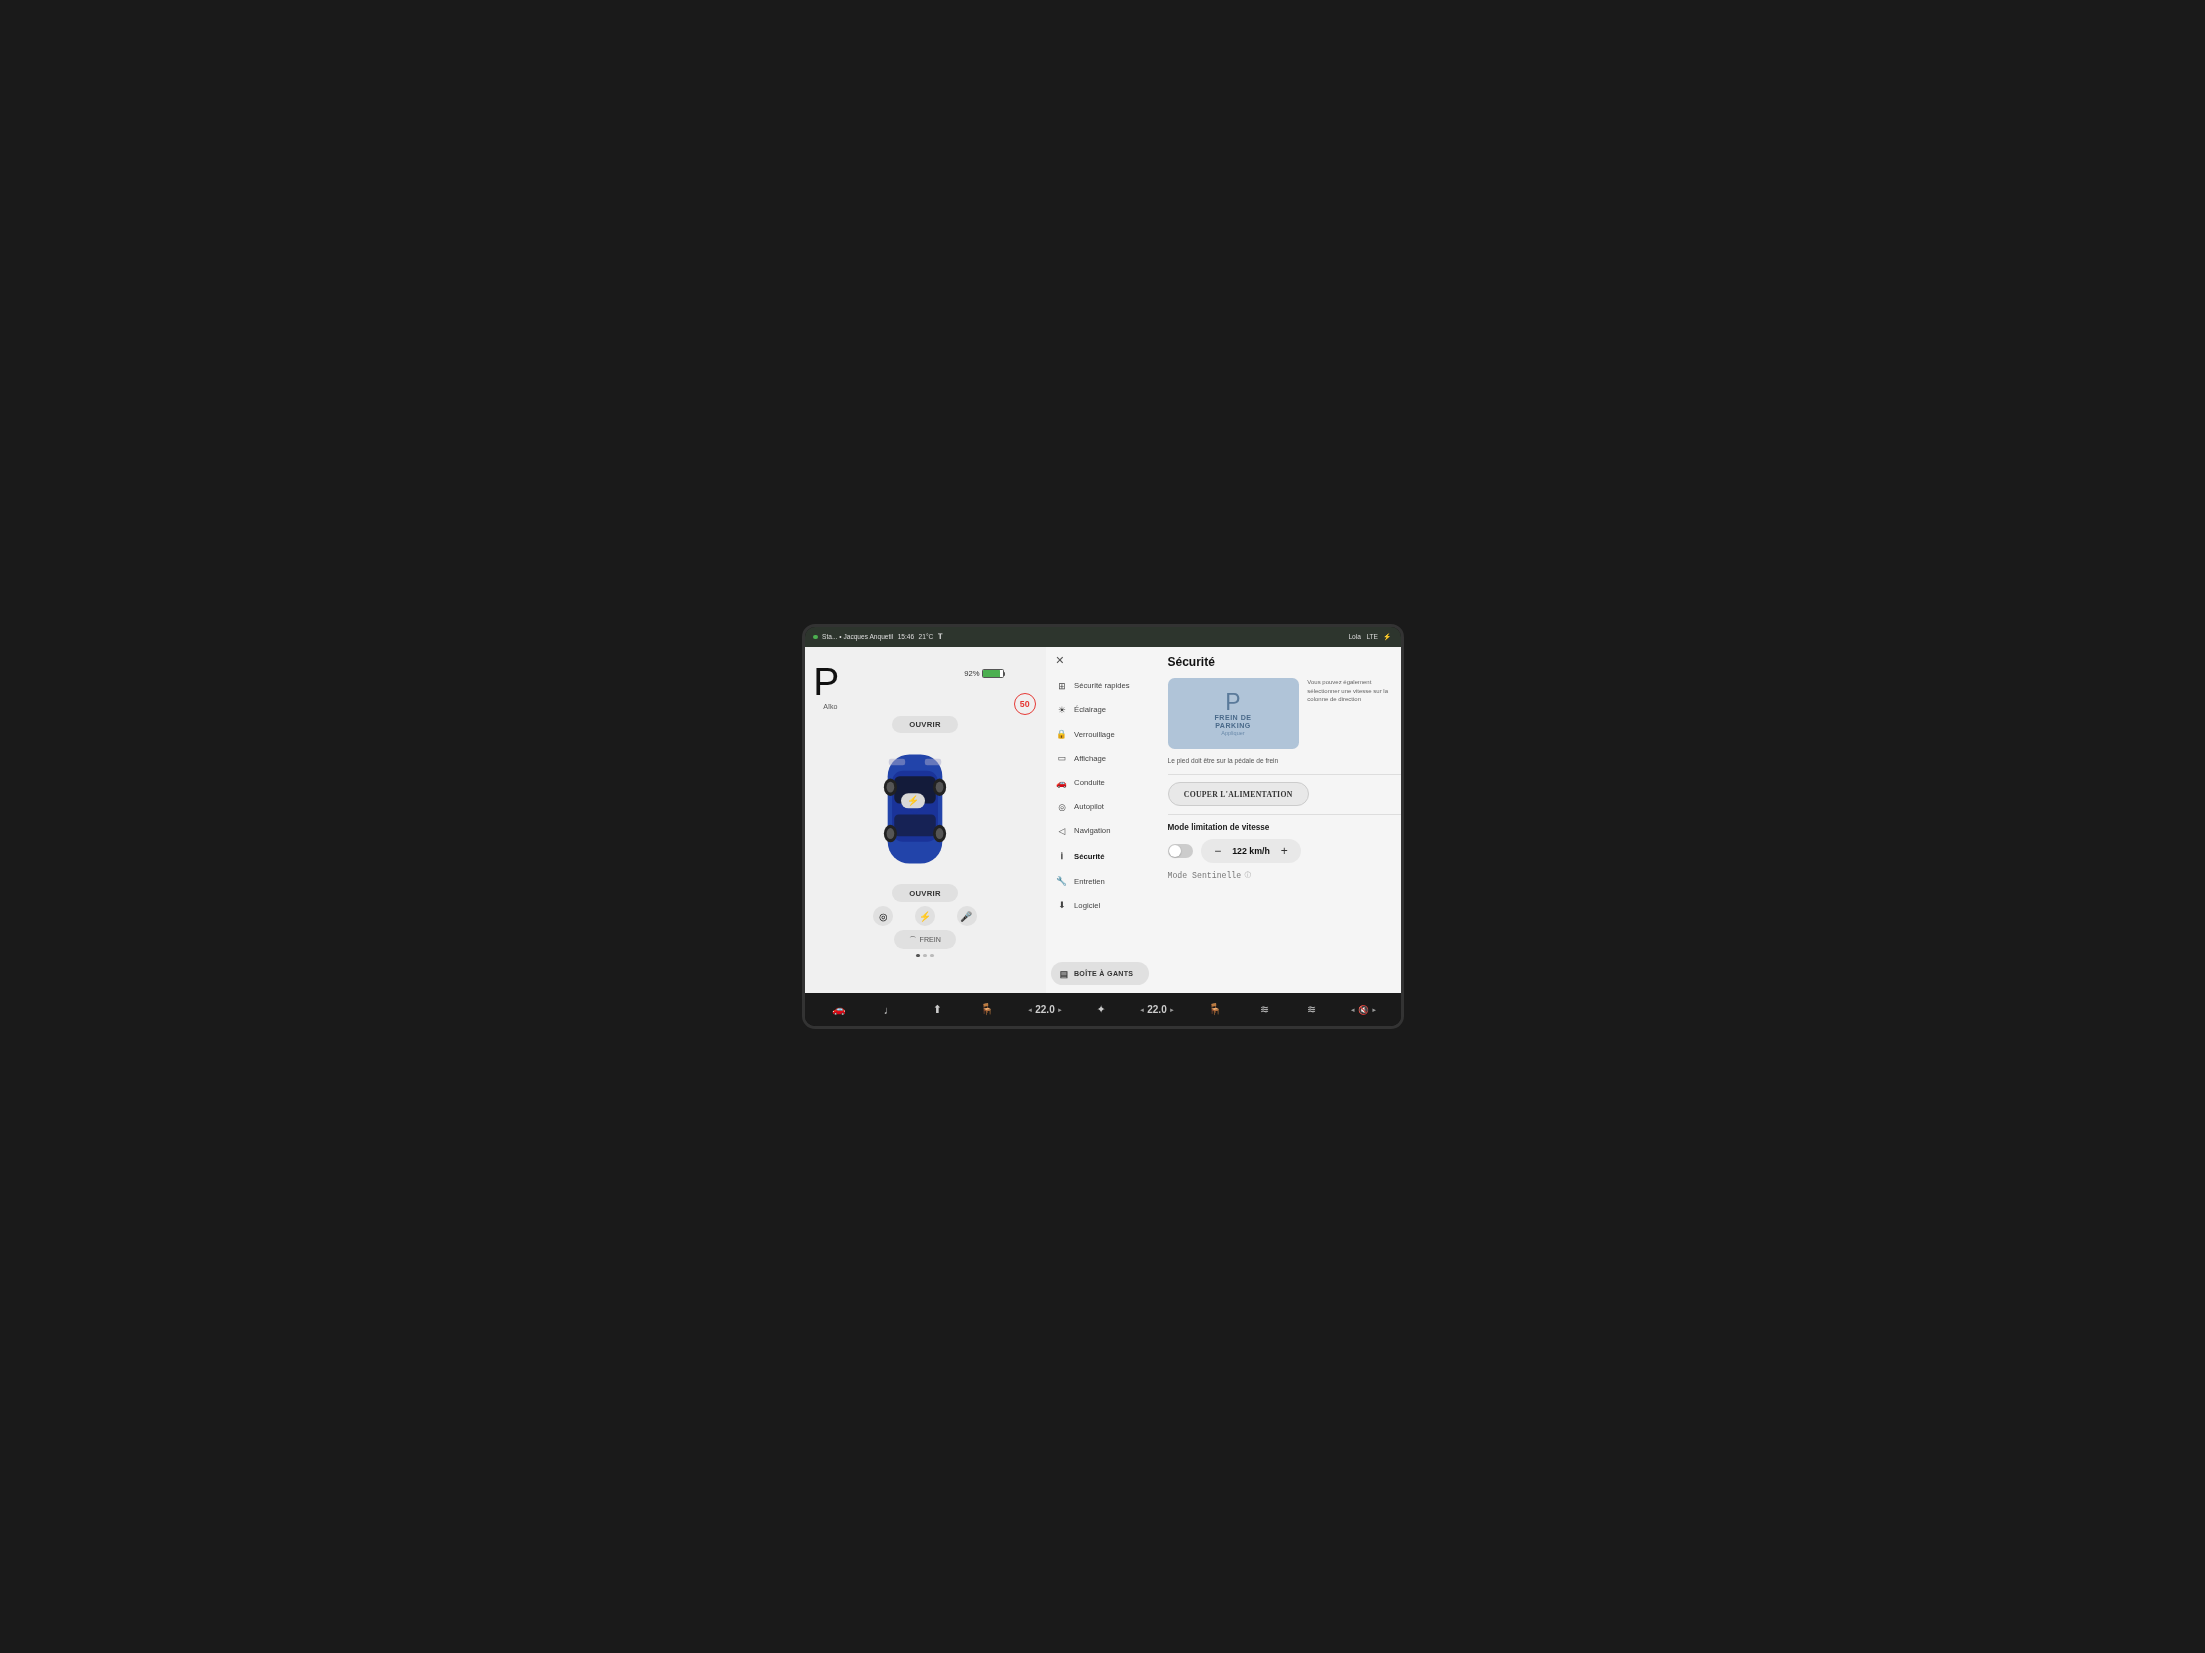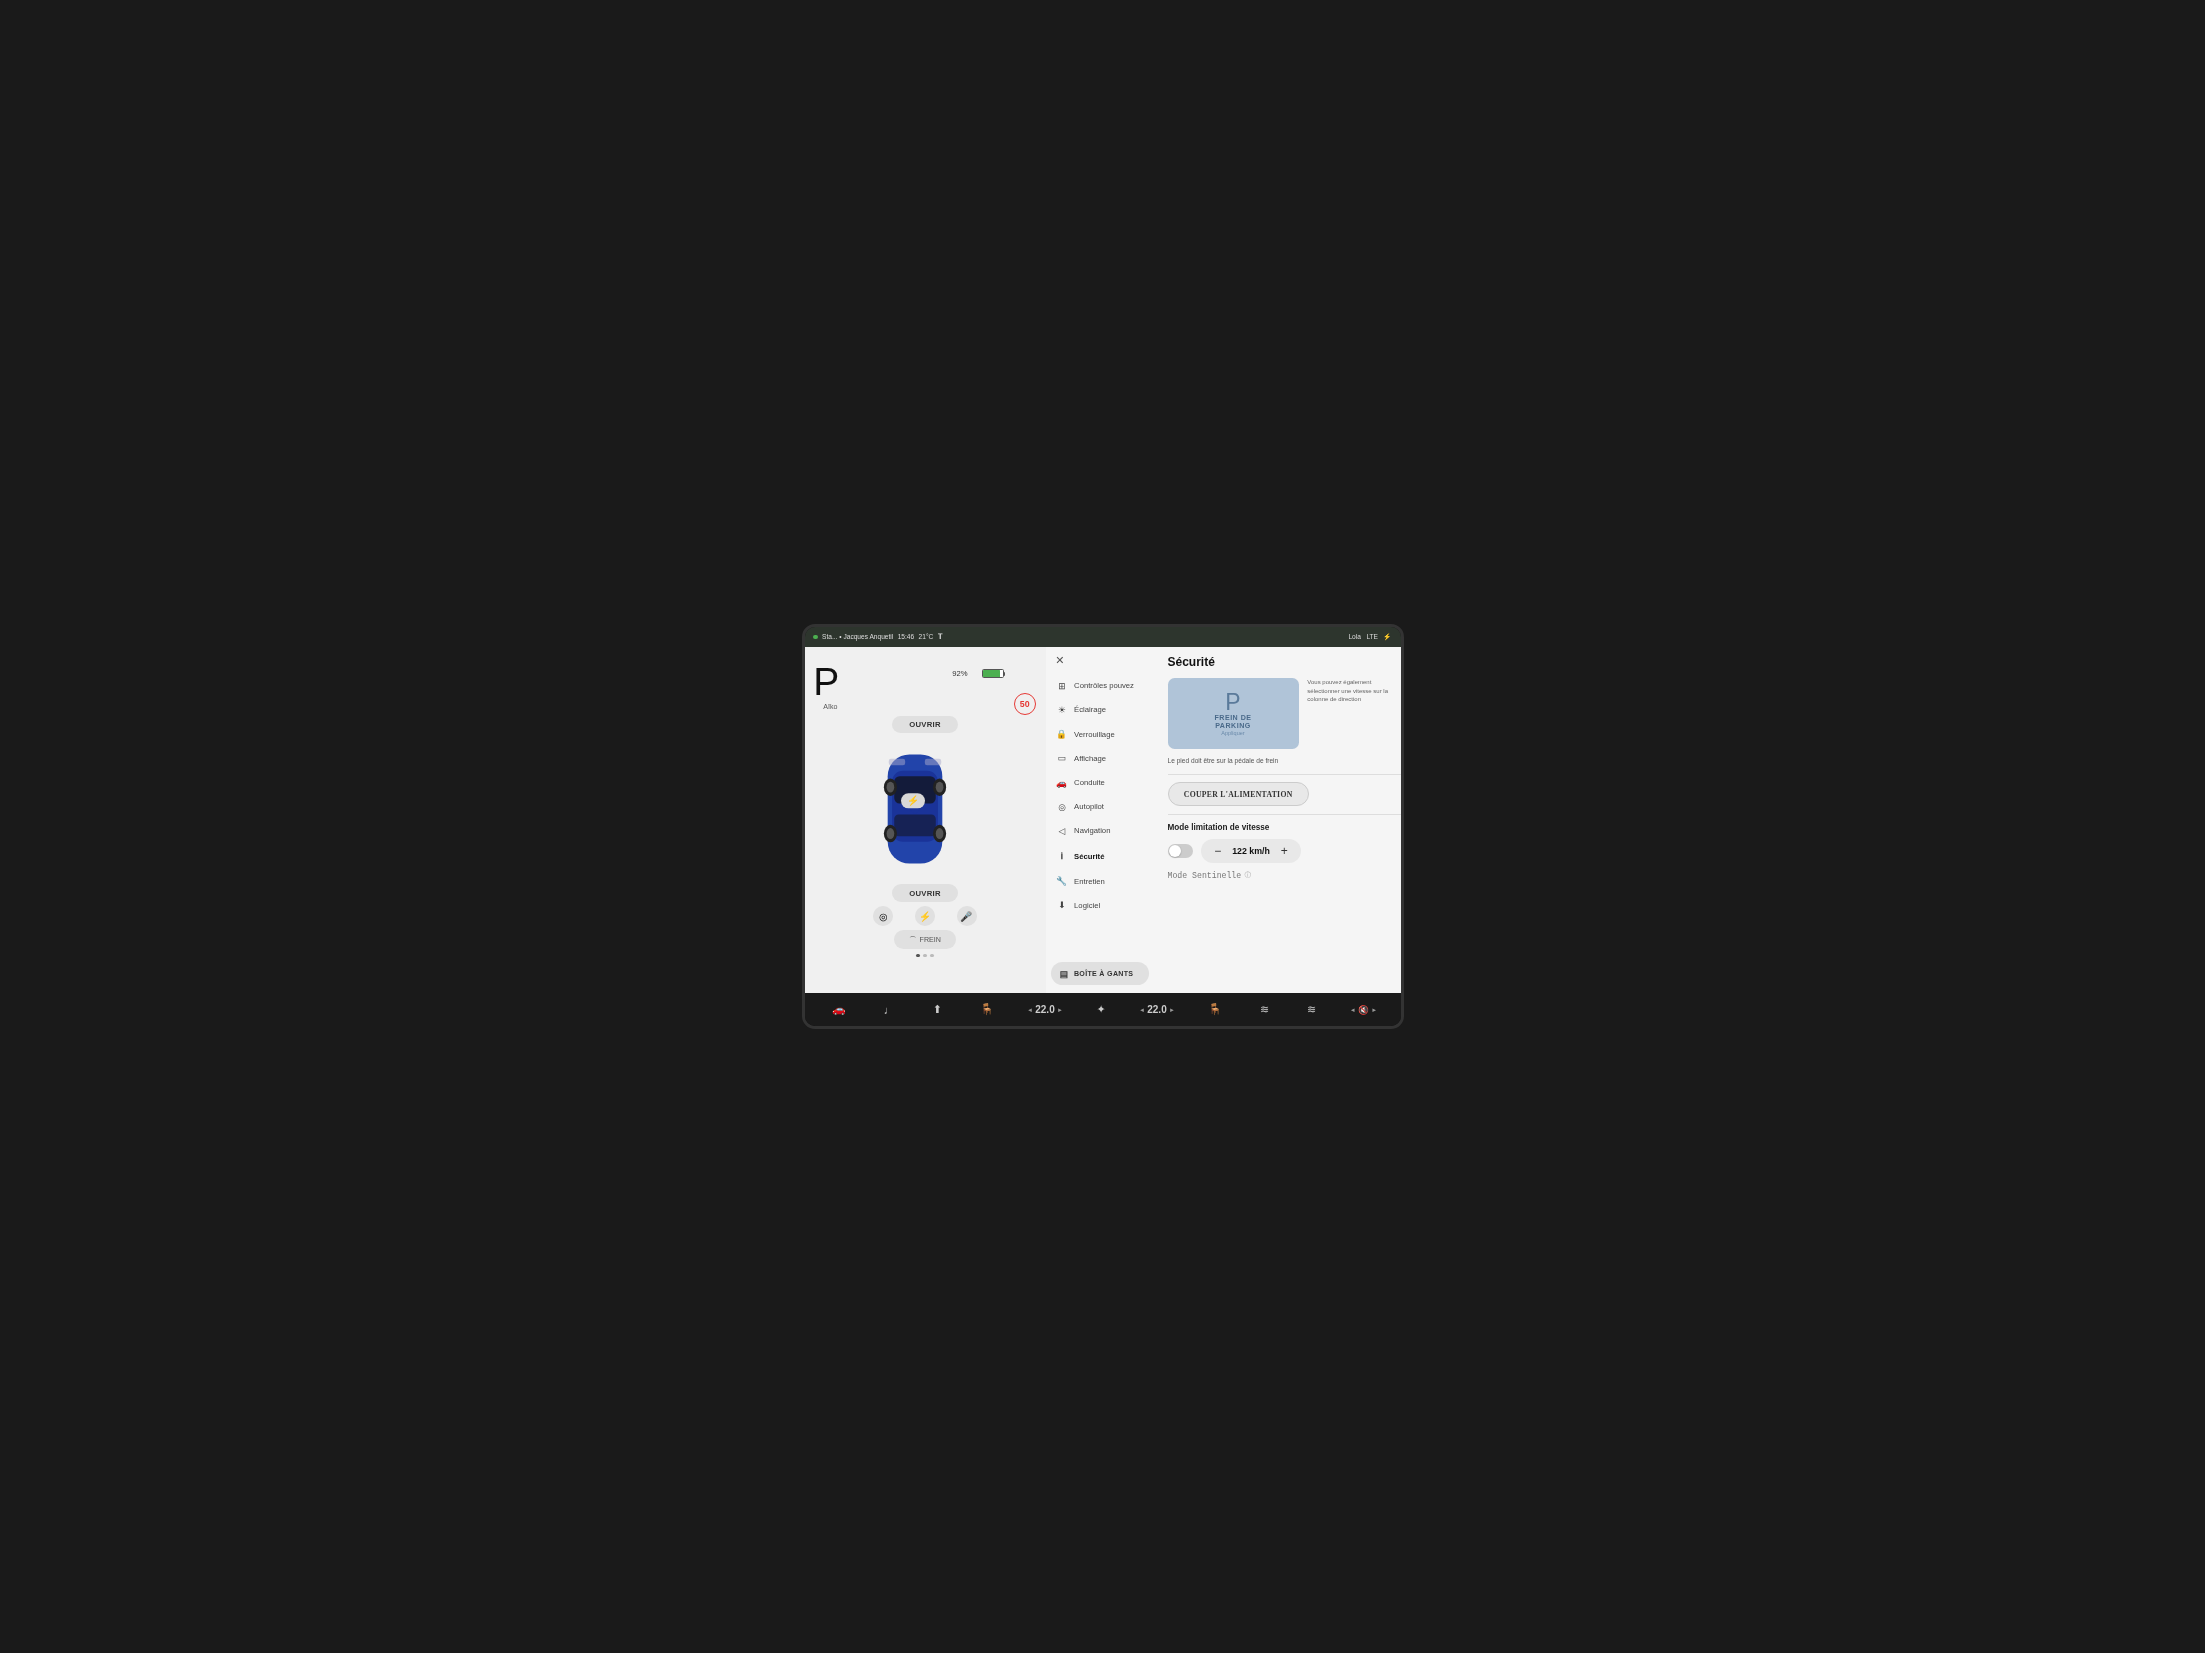--- a/index.html
+++ b/index.html
@@ -78,21 +78,21 @@
       font-size: 39px;
       font-weight: 300;
       color: #111;
       line-height: 1;
       margin-top: 4.4px;
     }
 
     .battery-row {
       display: flex;
       align-items: flex-end;
-      gap: 14px;
+      gap: 2px;
       margin-top: 2.2px;
       align-self: flex-end;
       margin-right: 33px;
     }
     .battery-pct { font-size: 7.7px; color: #333; }
     .battery-bar {
       width: 22px; height: 8.8px;
       border: 1.1px solid #555;
       border-radius: 1.6px;
       position: relative;
@@ -588,21 +588,21 @@
         <div class="dot"></div>
       </div>
     </div>
 
     <div class="settings-panel">
       <button class="close-btn">✕</button>
 
       <div class="settings-nav">
         <div class="nav-item">
           <span class="nav-icon">⊞</span>
-          <span>Contrôles pouvez</span>
+          <span>Sécurité rapides</span>
         </div>
         <div class="nav-item">
           <span class="nav-icon">☀</span>
           <span>Éclairage</span>
         </div>
         <div class="nav-item">
           <span class="nav-icon">🔒</span>
           <span>Verrouillage</span>
         </div>
         <div class="nav-item">

